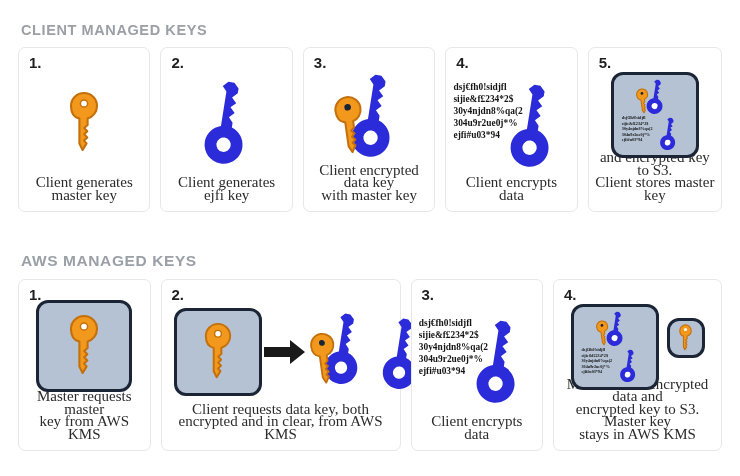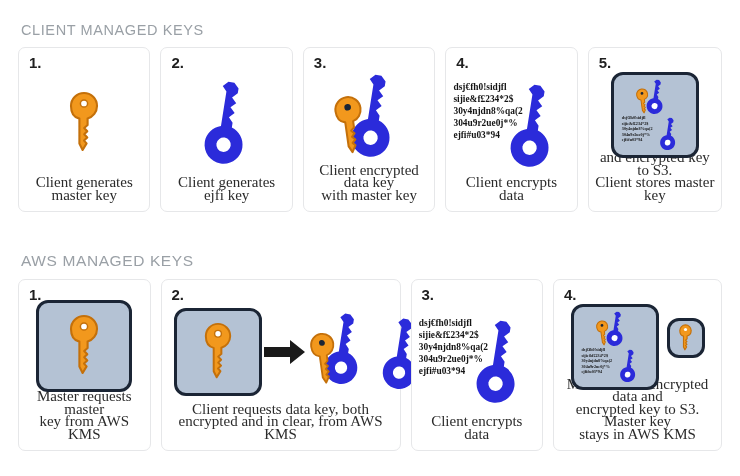--- a/index.html
+++ b/index.html
@@ -17,21 +17,21 @@
   }
   .page {
     width: 740px;
     height: 476px;
     box-sizing: border-box;
     padding: 22px 18px 10px 18px;
     position: relative;
   }
   .section-title {
     color: #9aa0a6;
-    font-weight: normal;
+    font-weight: bold;
     letter-spacing: 0.6px;
     margin: 0 0 9px 3px;
   }
   .section-title.s1 { font-size: 14.5px; }
   .section-title.s2 { font-size: 15.5px; }
   .row {
     display: flex;
     gap: 10px;
     align-items: stretch;
   }

